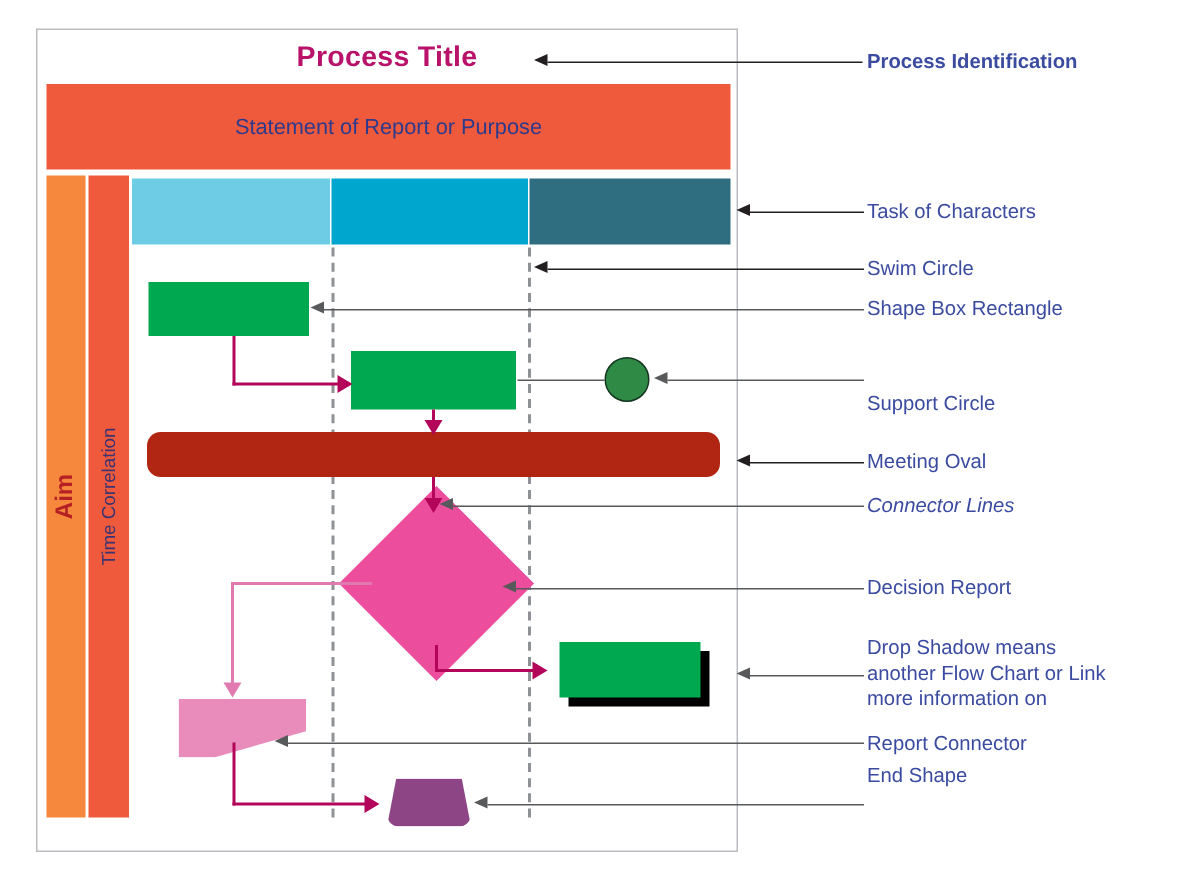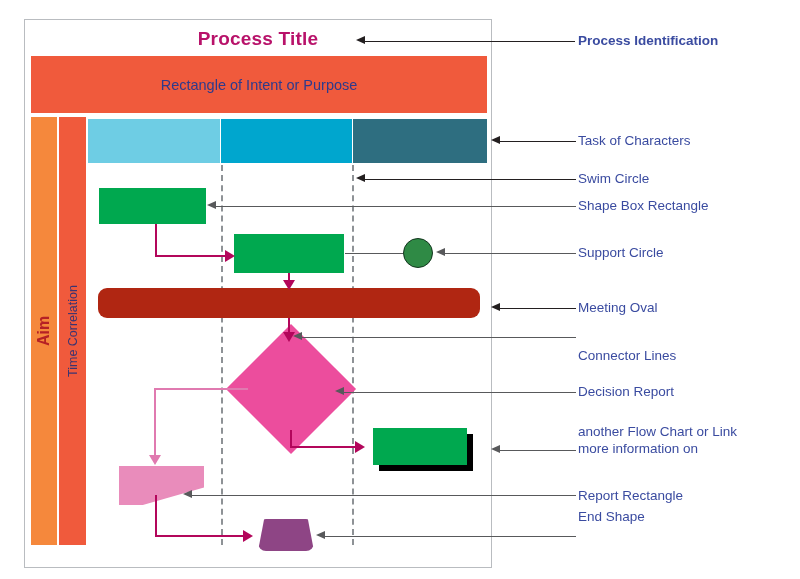--- a/index.html
+++ b/index.html
@@ -101,21 +101,21 @@
   .callout{left:578px;color:#3a4ba0;font-size:13.5px;line-height:17px;}
 </style>
 </head>
 <body>
 
 <div class="abs" id="chart-frame"></div>
 
 <div class="abs" id="process-title">Process Title</div>
 
 <div class="abs" id="statement-bar">
-  <span>Rectangle of Intent or Purpose</span>
+  <span>Statement of Report or Purpose</span>
 </div>
 
 <div class="abs vcol" id="aim-column">
   <div class="vtext" id="aim-label">Aim</div>
 </div>
 <div class="abs vcol" id="time-column">
   <div class="vtext" id="time-label">Time Correlation</div>
 </div>
 
 <div class="abs lane-head" id="lane-head-1"></div>
@@ -192,28 +192,29 @@
 <div class="abs ahead ahead-gray" style="left:316px;top:531px;"></div>
 
 <div class="abs callout" style="top:32px;font-weight:bold;">Process Identification</div>
 
 <div class="abs callout" style="top:132px;">Task of Characters</div>
 
 <div class="abs callout" style="top:170px;">Swim Circle</div>
 
 <div class="abs callout" style="top:197px;">Shape Box Rectangle</div>
 
-<div class="abs callout" style="top:244px;">Support Circle</div>
+<div class="abs callout" style="top:260px;">Support Circle</div>
 
 <div class="abs callout" style="top:299px;">Meeting Oval</div>
 
-<div class="abs callout" style="top:347px;">Connector Lines</div>
+<div class="abs callout" style="top:328px;font-style:italic;">Connector Lines</div>
 
 <div class="abs callout" style="top:383px;">Decision Report</div>
 
 <div class="abs callout" style="top:423px;width:215px;">
+  <div>Drop Shadow means</div>
   <div>another Flow Chart or Link</div>
   <div>more information on</div>
 </div>
 
-<div class="abs callout" style="top:487px;">Report Rectangle</div>
+<div class="abs callout" style="top:487px;">Report Connector</div>
 
 <div class="abs callout" style="top:508px;">End Shape</div>
 
 </body></html>

